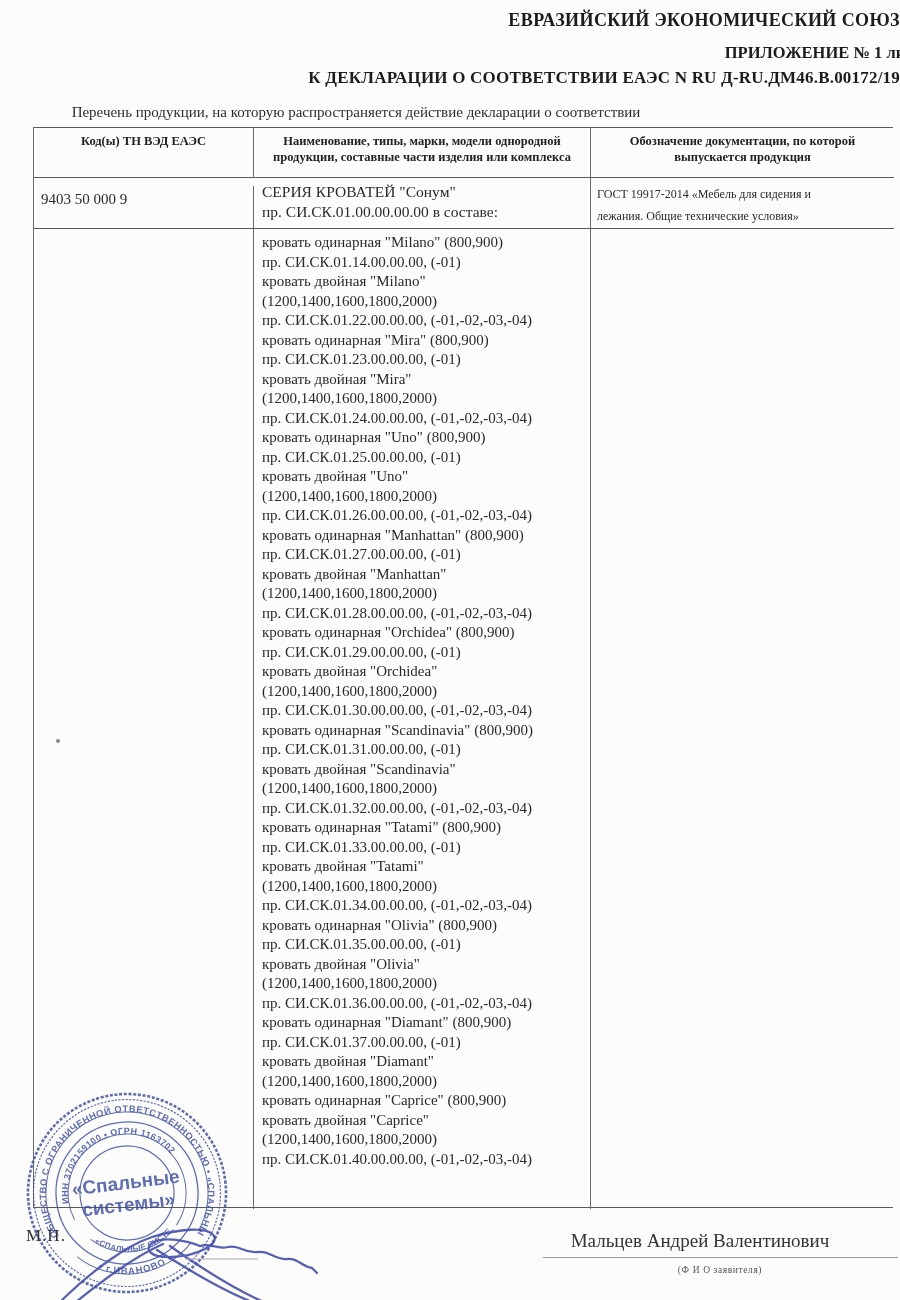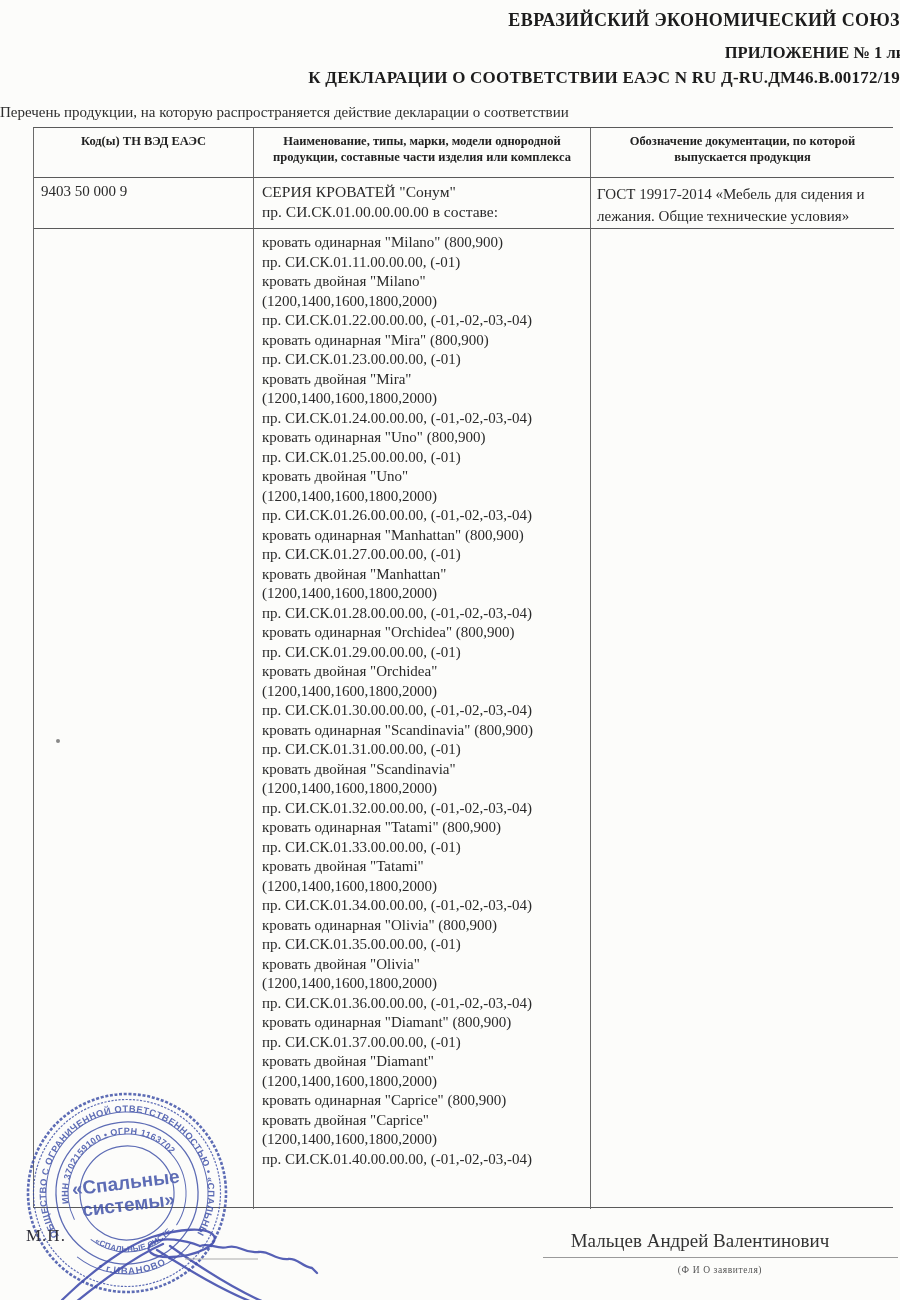--- a/index.html
+++ b/index.html
@@ -8,41 +8,41 @@
     background:#fcfcfa;
     font-family:"Liberation Serif", serif;
     color:#2a2a2a;
   }
   .page{position:absolute;inset:0;}
   
   .doc-title{position:absolute;left:0;width:900px;text-align:right;font-weight:bold;color:#1c1c1c;}
   .t1{top:10px;font-size:18px;letter-spacing:.4px;}
   .t2{top:43px;font-size:16.5px;padding-left:33px;}
   .t3{top:68px;font-size:17px;letter-spacing:.2px;}
-  .subtitle{position:absolute;top:104px;left:0;width:712px;font-size:15px;color:#2e2e2e;}
+  .subtitle{position:absolute;top:104px;left:0;width:712px;text-align:center;font-size:15px;color:#2e2e2e;}
   
   .tbl{
     position:absolute;left:33px;top:127px;width:860px;height:1081px;
     border-top:1.5px solid #5a5a5a;border-left:1.2px solid #6a6a6a;border-bottom:1.5px solid #5a5a5a;
     display:grid;grid-template-columns:220px 337px 303px;grid-template-rows:50px 51px 980px;
     box-sizing:border-box;
   }
   .cell{box-sizing:border-box;border-right:1.2px solid #6a6a6a;overflow:visible;}
   .cell.last{border-right:none;}
   .cell.hrow{border-bottom:1.5px solid #5a5a5a;}
   .cell.r1{border-bottom:1.5px solid #5a5a5a;}
   .th{
     font-weight:bold;font-size:12.5px;line-height:1.28;text-align:center;
     padding:5px 14px 0 14px;color:#222;
   }
   .th.c3{padding:5px 8px 0 8px;}
-  .code-cell{font-size:15px;padding:5px 6px 0 7px;}
+  .code-cell{font-size:15px;padding:5px 6px 0 7px;margin-top:8px;}
   .name-lines{font-size:15.5px;line-height:19.5px;padding:4px 0 0 8px;}
   .name-lines div{white-space:nowrap;}
-  .doc-lines{font-size:15px;line-height:22px;padding:5px 0 0 6px;}
+  .doc-lines{font-size:12px;line-height:22px;padding:5px 0 0 6px;}
   .doc-lines div{white-space:nowrap;}
   .products{font-size:15px;line-height:19.5px;padding:4px 0 0 8px;}
   .products div{white-space:nowrap;}
   
   .mp{position:absolute;left:26px;top:1226px;font-size:17px;color:#30303a;letter-spacing:1px;}
   .applicant-name{position:absolute;left:520px;top:1230px;width:360px;text-align:center;font-size:19px;color:#333;}
   .sig-rule{position:absolute;left:543px;top:1257px;width:355px;border-top:1px solid #9a9a9a;}
   .applicant-caption{position:absolute;left:560px;top:1265px;width:320px;text-align:center;
     font-size:9.5px;letter-spacing:.6px;color:#555;}
   .ink-speck{position:absolute;left:56px;top:739px;width:4px;height:4px;border-radius:50%;
@@ -75,21 +75,21 @@
     <div class="cell r1 doc-lines last">
 
     <div>ГОСТ 19917-2014 «Мебель для сидения и</div>
         <div>лежания. Общие технические условия»</div>
       </div>
 
     <div class="cell"></div>
     <div class="cell products">
 
     <div>кровать одинарная "Milano" (800,900)</div>
-        <div>пр. СИ.СК.01.11.00.00.00, (-01)</div>
+        <div>пр. СИ.СК.01.14.00.00.00, (-01)</div>
         <div>кровать двойная "Milano"</div>
         <div>(1200,1400,1600,1800,2000)</div>
         <div>пр. СИ.СК.01.22.00.00.00, (-01,-02,-03,-04)</div>
         <div>кровать одинарная "Mira" (800,900)</div>
         <div>пр. СИ.СК.01.23.00.00.00, (-01)</div>
         <div>кровать двойная "Mira"</div>
         <div>(1200,1400,1600,1800,2000)</div>
         <div>пр. СИ.СК.01.24.00.00.00, (-01,-02,-03,-04)</div>
         <div>кровать одинарная "Uno" (800,900)</div>
         <div>пр. СИ.СК.01.25.00.00.00, (-01)</div>

